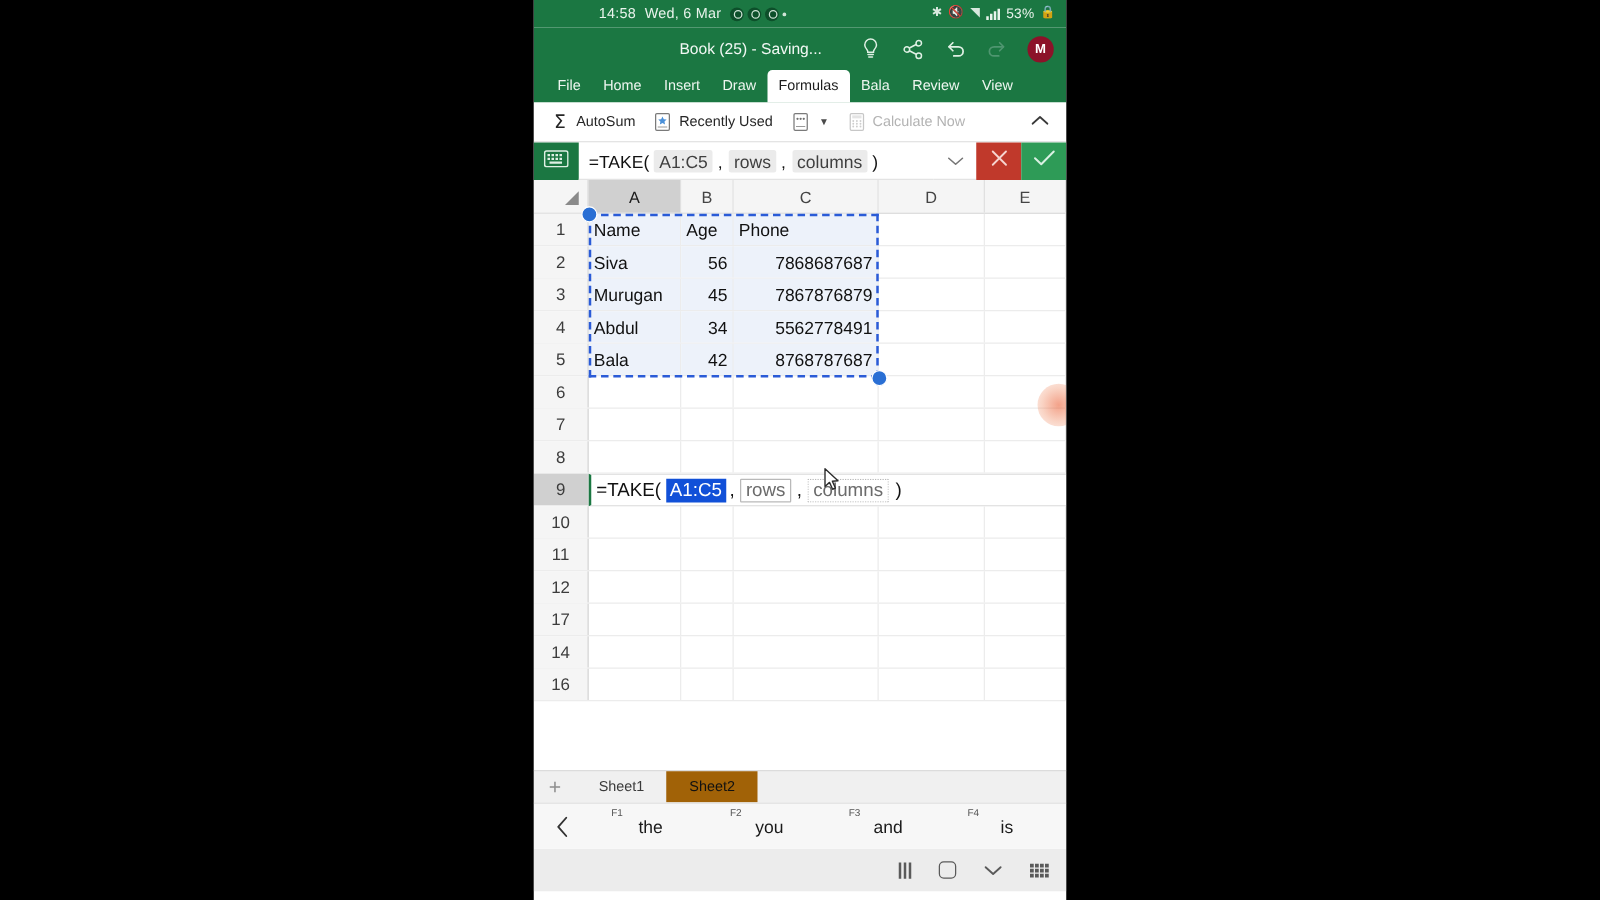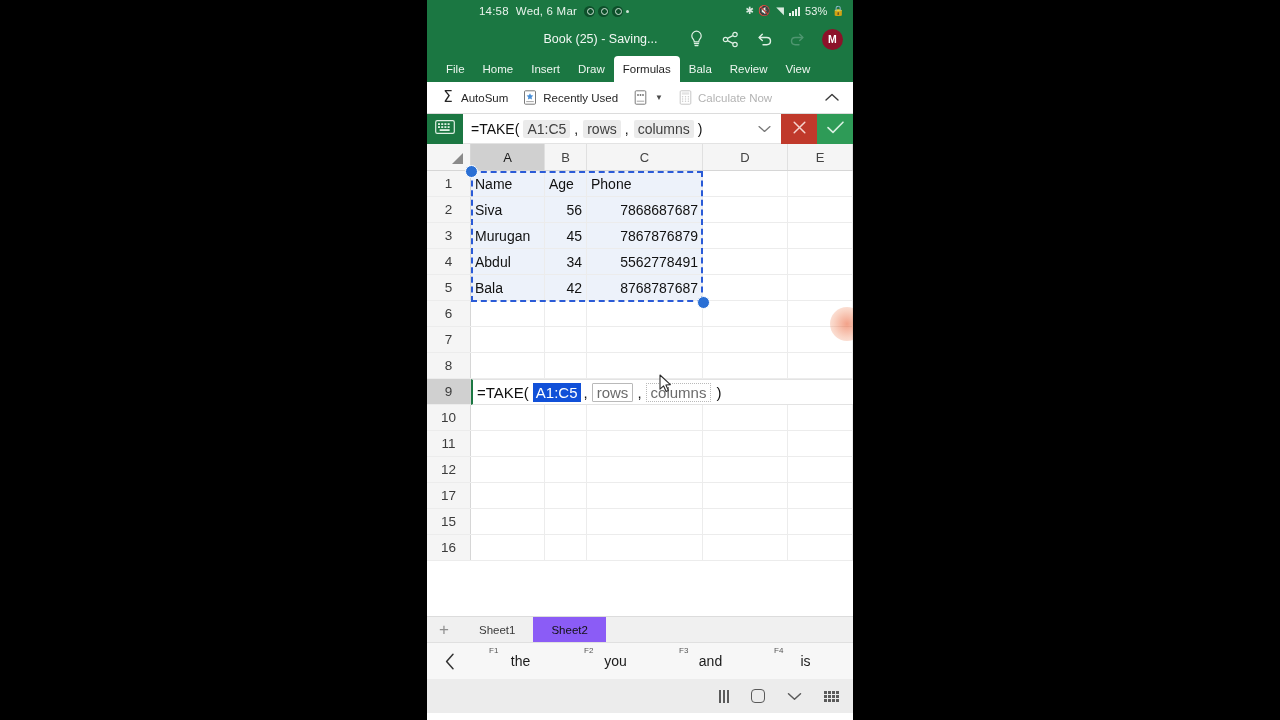--- a/index.html
+++ b/index.html
@@ -183,21 +183,21 @@
     border-top: 1px solid #dcdcdc;
   }
   .addsheet {
     width: 34px; display: flex; align-items: center; justify-content: center;
     font-size: 17px; color: #8f8f8f; font-weight: 300;
   }
   .sheettab {
     display: flex; align-items: center; padding: 0 18px;
     font-size: 11.5px; color: #3a3a3a;
   }
-  .sheettab.active { background: #8b5cf6; color: #111; }
+  .sheettab.active { background: #a16207; color: #111; }
 
   
   .predbar {
     height: 37px; background: #f7f7f7; display: flex; align-items: center;
     border-top: 1px solid #e0e0e0; position: relative;
   }
   .pred-back { width: 46px; display: flex; align-items: center; justify-content: center; color: #333; font-size: 16px; }
   .pred-item {
     flex: 1; position: relative; display: flex; align-items: center; justify-content: center;
     font-size: 14px; color: #1a1a1a; height: 100%;
@@ -525,29 +525,29 @@
 
         <div class="row">
           <div class="rowhead">17</div>
           <div class="cell" style="width:74px"></div>
           <div class="cell" style="width:42px"></div>
           <div class="cell" style="width:116px"></div>
           <div class="cell" style="width:85px"></div>
           <div class="cell" style="width:65px"></div>
         </div>
 
-
-        <div class="row">
-          <div class="rowhead">15</div>
-          <div class="cell" style="width:74px"></div>
-          <div class="cell" style="width:42px"></div>
-          <div class="cell" style="width:116px"></div>
-          <div class="cell" style="width:85px"></div>
-          <div class="cell" style="width:65px"></div>
-        </div>
+        <div class="row">
+          <div class="rowhead">14</div>
+          <div class="cell" style="width:74px"></div>
+          <div class="cell" style="width:42px"></div>
+          <div class="cell" style="width:116px"></div>
+          <div class="cell" style="width:85px"></div>
+          <div class="cell" style="width:65px"></div>
+        </div>
+
 
         <div class="row">
           <div class="rowhead">16</div>
           <div class="cell" style="width:74px"></div>
           <div class="cell" style="width:42px"></div>
           <div class="cell" style="width:116px"></div>
           <div class="cell" style="width:85px"></div>
           <div class="cell" style="width:65px"></div>
         </div>
 

